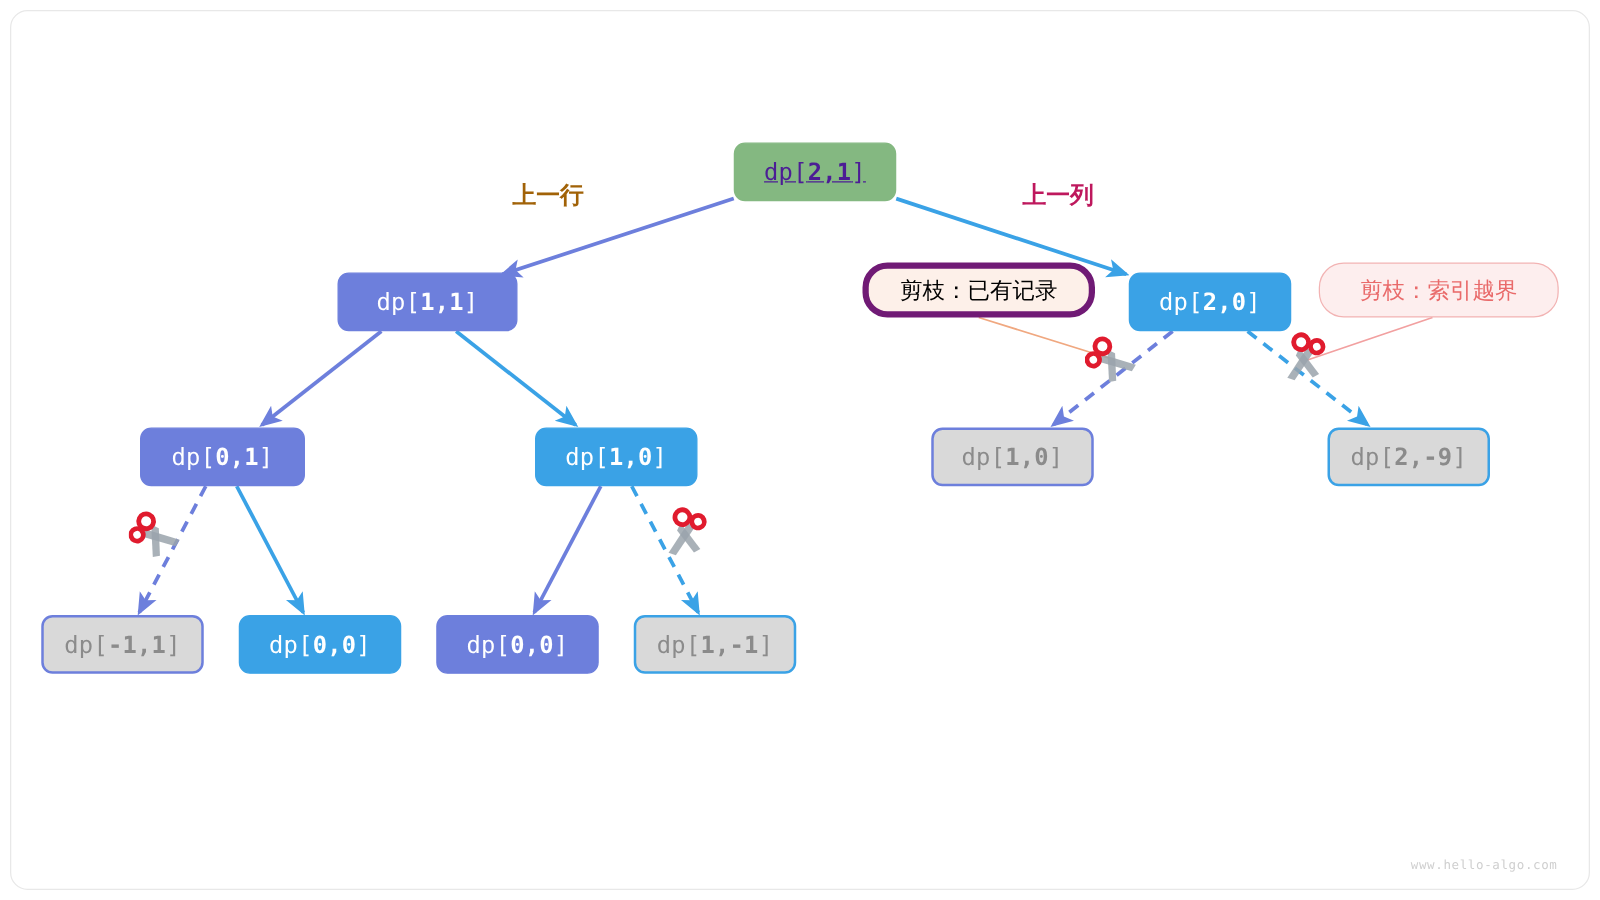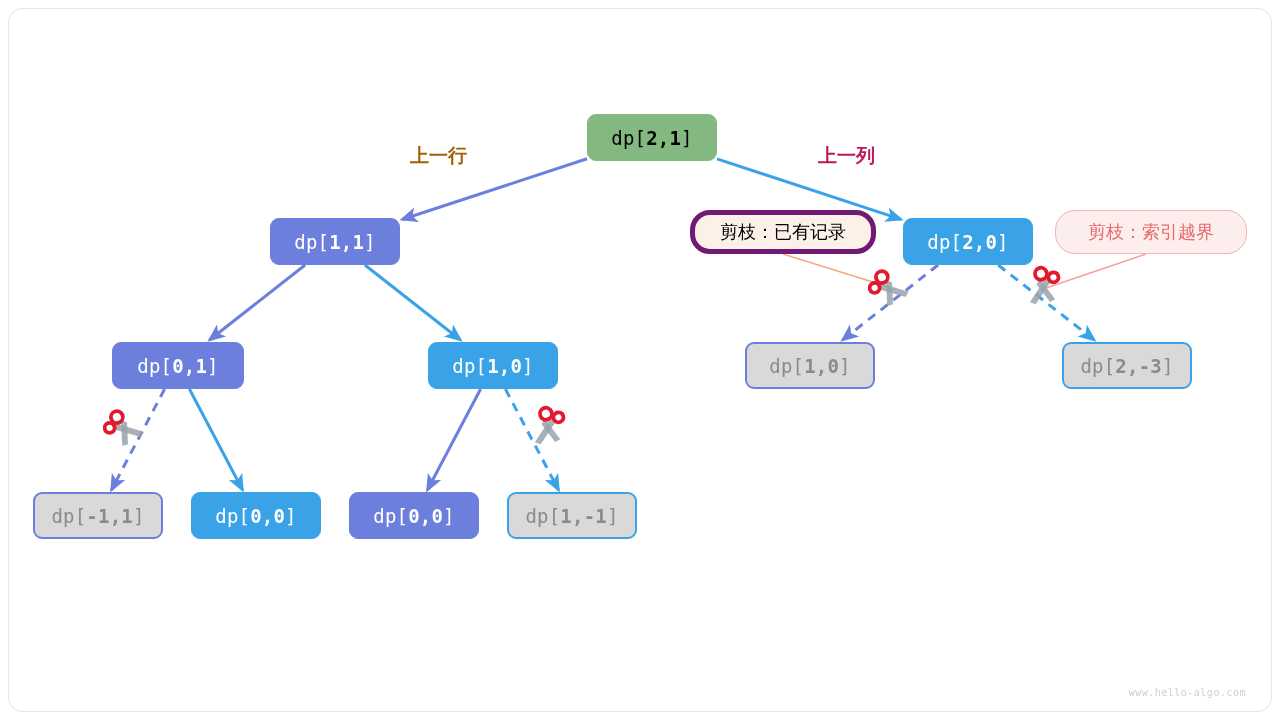--- a/index.html
+++ b/index.html
@@ -42,21 +42,21 @@
     border-radius: 9px;
     font-family: "DejaVu Sans Mono", "Liberation Mono", monospace;
     font-size: 19px;
     letter-spacing: 0.2px;
     white-space: nowrap;
     user-select: none;
   }
   .node .lbl { display: inline-block; }
   .node .b { font-weight: bold; }
 
-  .n-green  { background: #84b881; color: #000000; border: 1px solid #84b881; }
+  .n-green  { background: #84b881; color: #4c1d95; border: 1px solid #84b881; text-decoration: underline; }
   .n-purple { background: #6d7fdc; color: #ffffff; border: 1px solid #6d7fdc; }
   .n-blue   { background: #3aa2e6; color: #ffffff; border: 1px solid #3aa2e6; }
   .n-gray-purple { background: #d9d9d9; color: #8b8b8b; border: 2px solid #6d7fdc; }
   .n-gray-blue   { background: #d9d9d9; color: #8b8b8b; border: 2px solid #3aa2e6; }
 
   .edge-label {
     position: absolute;
     font-family: "DejaVu Sans", "Liberation Sans", sans-serif;
     font-size: 19px;
     font-weight: bold;
@@ -131,37 +131,37 @@
       <line x1="480.6" y1="389.0" x2="427.4" y2="490.0" stroke="#6d7fdc" stroke-width="3" stroke-linecap="butt" marker-end="url(#arrow0)"></line>
       <line x1="505.4" y1="389.0" x2="558.6" y2="490.0" stroke="#3aa2e6" stroke-width="3" stroke-linecap="butt" stroke-dasharray="9 7" marker-end="url(#arrow1)"></line>
       <line x1="783" y1="254" x2="892" y2="288" stroke="#f0a880" stroke-width="1.4"></line>
       <line x1="1146" y1="254" x2="1046" y2="288" stroke="#f2a0a0" stroke-width="1.4"></line>
     </svg>
 
   <div id="node-layer">
       <div class="node n-green" style="left: 587px; top: 114px; width: 130px; height: 47px;">
         <span class="lbl">dp[<span class="b">2,1</span>]</span>
       </div>
-      <div class="node n-purple" style="left: 270px; top: 218px; width: 130px; height: 47px;">
+      <div class="node n-purple" style="left: 270px; top: 218px; width: 144px; height: 47px;">
         <span class="lbl">dp[<span class="b">1,1</span>]</span>
       </div>
       <div class="node n-blue" style="left: 903px; top: 218px; width: 130px; height: 47px; justify-content: center;">
         <span class="lbl">dp[<span class="b">2,0</span>]</span>
       </div>
       <div class="node n-purple" style="left: 112px; top: 342px; width: 132px; height: 47px;">
         <span class="lbl">dp[<span class="b">0,1</span>]</span>
       </div>
       <div class="node n-blue" style="left: 428px; top: 342px; width: 130px; height: 47px;">
         <span class="lbl">dp[<span class="b">1,0</span>]</span>
       </div>
       <div class="node n-gray-purple" style="left: 745px; top: 342px; width: 130px; height: 47px;">
         <span class="lbl">dp[<span class="b">1,0</span>]</span>
       </div>
       <div class="node n-gray-blue" style="left: 1062px; top: 342px; width: 130px; height: 47px;">
-        <span class="lbl">dp[<span class="b">2,-3</span>]</span>
+        <span class="lbl">dp[<span class="b">2,-9</span>]</span>
       </div>
       <div class="node n-gray-purple" style="left: 33px; top: 492px; width: 130px; height: 47px;">
         <span class="lbl">dp[<span class="b">-1,1</span>]</span>
       </div>
       <div class="node n-blue" style="left: 191px; top: 492px; width: 130px; height: 47px;">
         <span class="lbl">dp[<span class="b">0,0</span>]</span>
       </div>
       <div class="node n-purple" style="left: 349px; top: 492px; width: 130px; height: 47px;">
         <span class="lbl">dp[<span class="b">0,0</span>]</span>
       </div>

